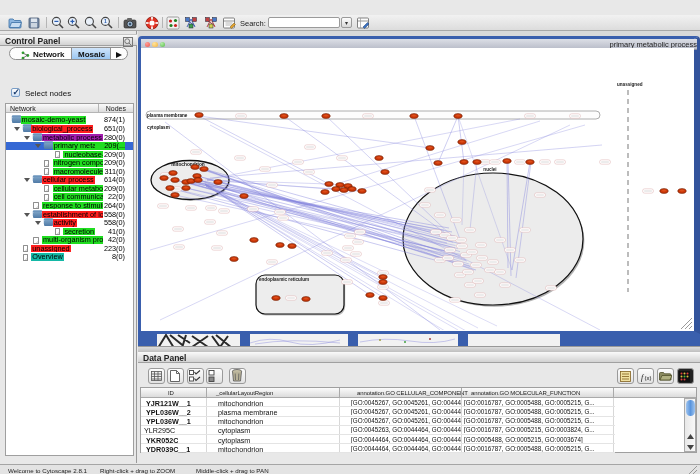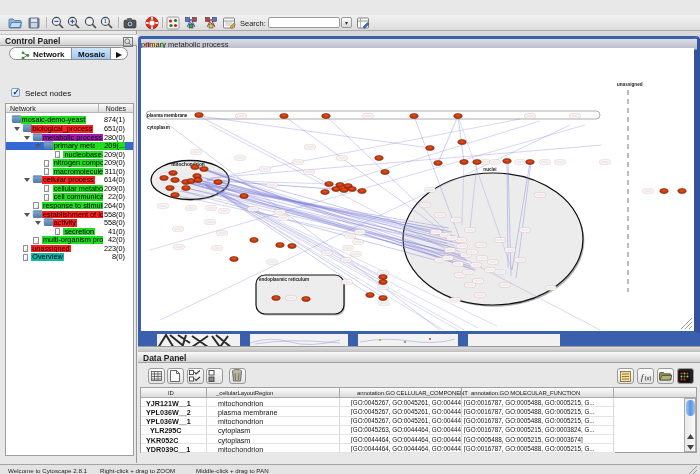--- a/index.html
+++ b/index.html
@@ -45,21 +45,21 @@
 .tri { position:absolute; width:0; height:0; border-top:4px solid #555; border-left:3px solid transparent; border-right:3px solid transparent; }
 .fold { position:absolute; width:9px; height:6px; background:linear-gradient(#7aa0c4,#4f7aa6); border-radius:1px; box-shadow:0 -1.5px 0 0.2px #6c95bd; }
 .leaf { position:absolute; width:5.5px; height:7px; background:linear-gradient(135deg,#fff 70%,#e0e0e0 70%); border:0.6px solid #909090; border-radius:0.5px;}
 .tlab { position:absolute; height:7.6px; font-size:7.3px; line-height:7.6px; color:#000; padding:0 1px; white-space:nowrap; overflow:hidden;}
 .tnum { position:absolute; right:8px; width:30px; height:7.6px; font-size:7.3px; line-height:7.6px; color:#000; text-align:right; }
 
 
 #desktop { position:absolute; left:138px; top:31px; width:562px; height:321px; background:#d9d9d9; }
 #frame { position:absolute; left:0; top:5px; width:562px; height:298px; border:3px solid #3a5fad; border-right:6px solid #33549c; border-radius:4px 4px 0 0; background:#fff;}
 #ftitle { position:absolute; left:0; top:0; width:556px; height:11px; background:linear-gradient(#dcdfe6,#b8bcc8); border-bottom:1px solid #8a8fa0;}
-#ftitle .t { position:absolute; left:0; right:0; top:1px; text-align:left; font-size:7.5px; color:#222;}
+#ftitle .t { position:absolute; left:0; right:0; top:1px; text-align:right; font-size:7.5px; color:#222;}
 .flight { position:absolute; top:2.5px; width:5.5px; height:5.5px; border-radius:50%;}
 
 
 #strip { position:absolute; left:138px; top:334px; width:562px; height:18px; background:#f2f2f2; overflow:hidden;}
 .bluebar { position:absolute; top:0; height:12px; background:#3a5fad; }
 #strip .grey { position:absolute; left:0; top:12px; width:562px; height:6px; background:linear-gradient(#ddd,#bfbfbf); border-top:1px solid #999;}
 
 
 #dpanel { position:absolute; left:138px; top:352px; width:562px; height:111px; background:#e8e8e8;}
 #dphead { position:absolute; left:0; top:0; width:562px; height:11px; background:linear-gradient(#fafafa,#d2d2d2); border-bottom:1px solid #a0a0a0;}
@@ -723,21 +723,21 @@
 <span class="dc" style="left:210px;width:110px;font-size:6.3px">[GO:0045267, GO:0045261, GO:0044464, G...</span>
 <span class="dc" style="left:323px;width:148px;font-size:6.3px">[GO:0016787, GO:0005488, GO:0005215, G...</span>
 </div>
 <div class="drow" style="top:28.6px">
 <span class="dc" style="left:5px;font-weight:bold">YPL036W__1</span>
 <span class="dc" style="left:77px;width:118px">mitochondrion</span>
 <span class="dc" style="left:210px;width:110px;font-size:6.3px">[GO:0045267, GO:0045261, GO:0044464, G...</span>
 <span class="dc" style="left:323px;width:148px;font-size:6.3px">[GO:0016787, GO:0005488, GO:0005215, G...</span>
 </div>
 <div class="drow" style="top:37.8px">
-<span class="dc" style="left:9px;font-weight:bold">YLR295C</span>
+<span class="dc" style="left:3px;font-weight:normal">YLR295C</span>
 <span class="dc" style="left:77px;width:118px">cytoplasm</span>
 <span class="dc" style="left:210px;width:110px;font-size:6.3px">[GO:0045263, GO:0044464, GO:0044455, G...</span>
 <span class="dc" style="left:323px;width:148px;font-size:6.3px">[GO:0016787, GO:0005215, GO:0003824, G...</span>
 </div>
 <div class="drow" style="top:47.0px">
 <span class="dc" style="left:5px;font-weight:bold">YKR052C</span>
 <span class="dc" style="left:77px;width:118px">cytoplasm</span>
 <span class="dc" style="left:210px;width:110px;font-size:6.3px">[GO:0044464, GO:0044464, GO:0044444, G...</span>
 <span class="dc" style="left:323px;width:148px;font-size:6.3px">[GO:0005488, GO:0005215, GO:0003674]</span>
 </div>

